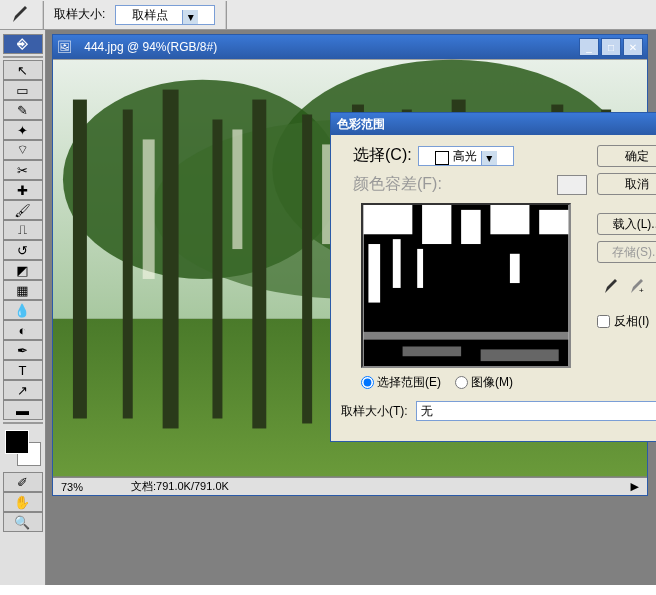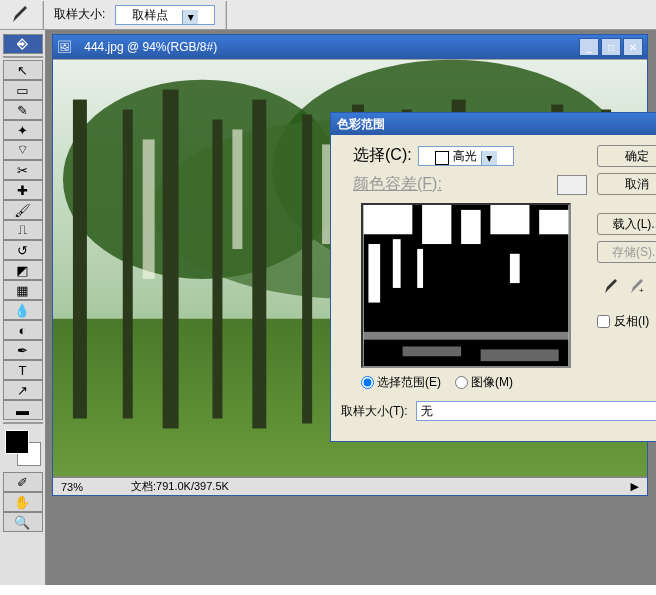--- a/index.html
+++ b/index.html
@@ -35,21 +35,21 @@
 .dlg-titlebar { height: 22px; background: linear-gradient(to bottom, #3a78d6, #2a5aa8); color: #fff; display: flex; align-items: center; padding: 0 6px; font-size: 12px; font-weight: bold; }
 .dlg-titlebar .title-text { flex: 1; }
 .dlg-body { padding: 10px; display: flex; gap: 10px; }
 .dlg-left { flex: 1; }
 .dlg-right { width: 80px; display: flex; flex-direction: column; gap: 6px; }
 .dlg-btn { height: 22px; background: #ece9d8; border: 1px solid #888; border-radius: 3px; font-size: 12px; cursor: pointer; display: flex; align-items: center; justify-content: center; }
 .dlg-btn.disabled { color: #999; }
 
 .row { display: flex; align-items: center; gap: 6px; margin-bottom: 8px; }
 .row label { font-size: 16px; }
-.row.disabled { color: #999; text-decoration: underline; }
+.row.disabled { color: #999; }
 .select-box { height: 20px; border: 1px solid #7a9ed6; background: #fff; display: flex; align-items: flex-end; padding: 0 16px; gap: 4px; min-width: 90px; }
 .swatch-sm { width: 14px; height: 14px; border: 1px solid #000; background: #fff; }
 .swatch-md { width: 30px; height: 20px; border: 1px solid #888; background: #eee; }
 .dropdown-arrow { margin-left: auto; width: 16px; text-align: center; background: #cde; border-left: 1px solid #7a9ed6; }
 
 .preview-frame { border: 2px inset #888; width: 210px; height: 165px; background: #fff; position: relative; margin-left: 20px; }
 .preview-frame svg { width: 100%; height: 100%; }
 
 .radio-row { display: flex; gap: 14px; margin-top: 6px; margin-left: 20px; align-items: center; }
 .radio-row label { display: flex; align-items: center; gap: 3px; font-size: 12px; }
@@ -157,21 +157,21 @@
           </g>
           <g fill="#f8f8e8" opacity="0.6">
             <rect x="90" y="80" width="12" height="140"></rect>
             <rect x="180" y="70" width="10" height="120"></rect>
             <rect x="270" y="85" width="8" height="100"></rect>
           </g>
         </svg>
       </div>
       <div class="doc-status">
         <span class="zoom">73%</span>
-        <span>文档:791.0K/397.5K</span>
+        <span>文档:791.0K/791.0K</span>
         <span class="arrow">▶</span>
       </div>
     </div>
 
     <div class="dialog">
       <div class="dlg-titlebar">
         <span class="title-text">色彩范围</span>
 
       </div>
       <div class="dlg-body">

